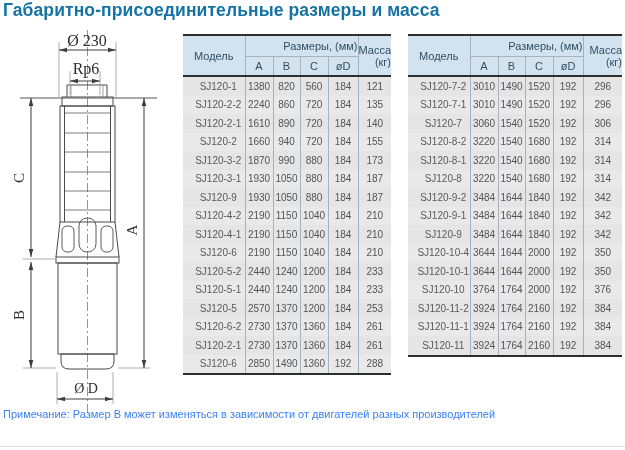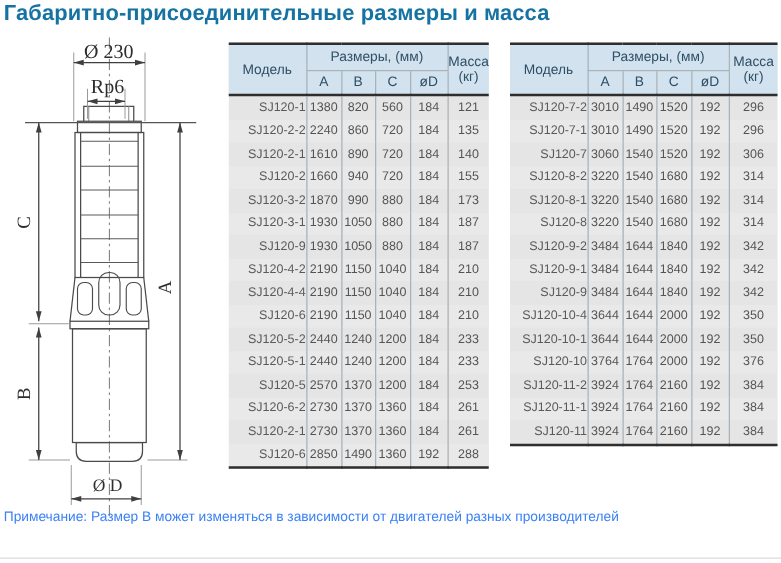--- a/index.html
+++ b/index.html
@@ -24,27 +24,27 @@
   #table-1 { left:183px; width:208px; }
   #table-2 { left:408px; width:214px; }
   .tbl thead th {
     background:#d2e3ef; color:#2f4f66; font-weight:normal; font-size:11px; padding:0;
   }
   .tbl thead tr:first-child th { height:20px; }
   .tbl thead tr.subhead th { height:18px; }
   .tbl thead { border-bottom:2px solid #2e2e2e; }
   .tbl th, .tbl td { border-left:1px solid #a8b2ba; }
   .tbl thead tr:first-child th:first-child, .tbl tbody td:first-child { border-left:none; }
-  .tbl th.th-dims { border-bottom:1px solid #a8b2ba; }
-  .tbl th.th-mass span { display:block; line-height:12px; }
+  .tbl th.th-dims { border-bottom:1px solid #a8b2ba;text-align:right; }
+  .tbl th.th-mass span { display:block; line-height:12px;text-align:right; }
   .tbl td {
     font-size:10px; color:#545454; text-align:center; height:18.5px; padding:0;
     white-space:nowrap; overflow:hidden;
   }
-  .tbl td:first-child { text-align:right; padding-left:9px; color:#5a5a5a; }
+  .tbl td:first-child { text-align:center; padding-left:9px; color:#5a5a5a; }
   .tbl tbody tr:nth-child(even) { background:#e9e9e9; }
 
   .dim-serif { font-family:"Liberation Serif", serif; fill:#2e2e2e; }
 </style>
 </head>
 <body>
 
 <div class="page-title">Габаритно-присоединительные размеры и масса</div>
 
 <svg id="drawing" width="625" height="450" viewBox="0 0 625 450" xmlns="http://www.w3.org/2000/svg">
@@ -212,21 +212,21 @@
       </tr>
       <tr>
         <td>SJ120-4-2</td>
         <td>2190</td>
         <td>1150</td>
         <td>1040</td>
         <td>184</td>
         <td>210</td>
       </tr>
       <tr>
-        <td>SJ120-4-4</td>
+        <td>SJ120-4-1</td>
         <td>2190</td>
         <td>1150</td>
         <td>1040</td>
         <td>184</td>
         <td>210</td>
       </tr>
       <tr>
         <td>SJ120-6</td>
         <td>2190</td>
         <td>1150</td>

